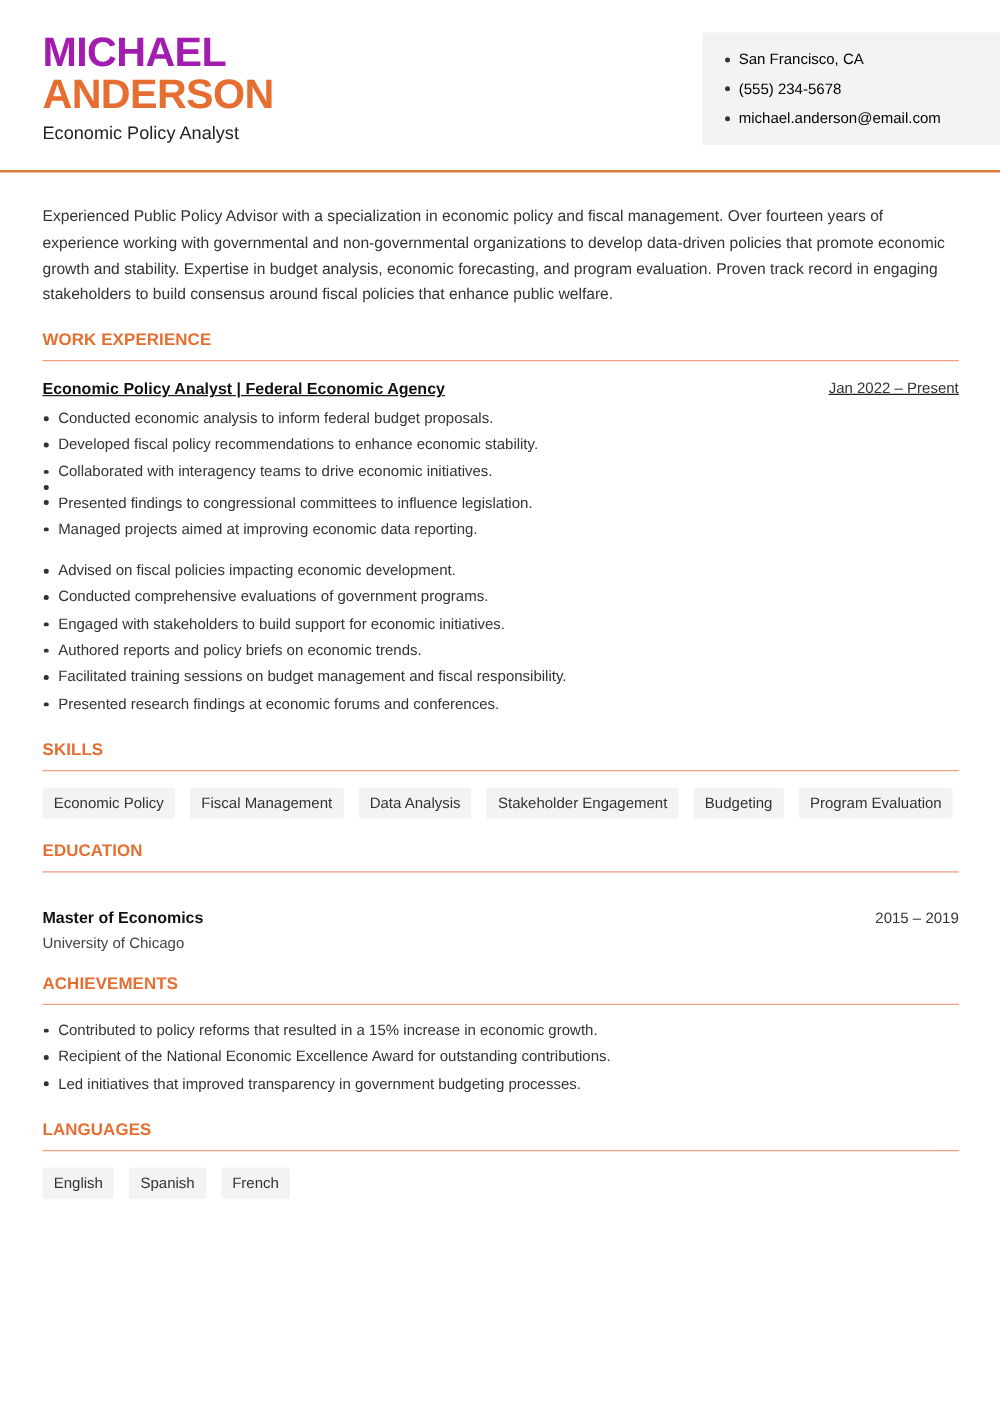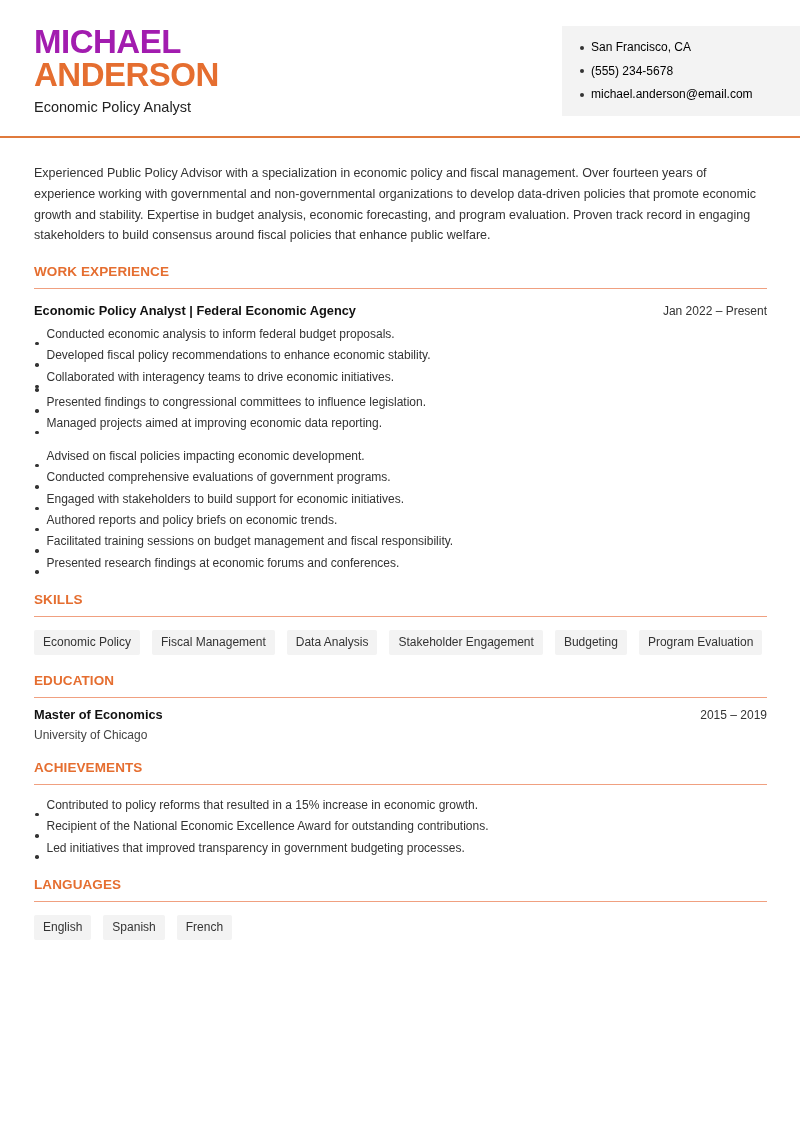--- a/index.html
+++ b/index.html
@@ -15,31 +15,31 @@
   .contact-item .dot { display: inline-block; width: 4px; height: 4px; border-radius: 50%; background: #333; margin-right: 7px; }
 
   .content { position: absolute; left: 34px; top: 163px; width: 733px; }
   .summary { font-size: 12.5px; line-height: 20.8px; color: #333; }
 
   .section { margin-top: 18px; }
   .section-title { font-size: 13.5px; font-weight: 700; color: #E56E30; letter-spacing: 0.1px; padding-bottom: 9px; border-bottom: 1.5px solid #F0A080; }
 
   .job { margin-top: 14px; }
   .job + .job { margin-top: 12px; }
-  .job-head { display: flex; justify-content: space-between; align-items: center; }
+  .job-head { display: flex; justify-content: space-between; align-items: flex-start; text-decoration: underline; }
   .job-role { font-size: 12.8px; font-weight: 700; color: #111; }
   .job-date { font-size: 12px; color: #333; }
   ul.bullets { list-style: none; margin-top: 6px; }
-  ul.bullets li { font-size: 12px; color: #333; line-height: 21.3px; display: flex; align-items: flex-end; }
+  ul.bullets li { font-size: 12px; color: #333; line-height: 21.3px; display: flex; align-items: center; }
   ul.bullets li .dot { display: inline-block; width: 3.5px; height: 3.5px; border-radius: 50%; background: #333; margin-left: 1px; margin-right: 8px; flex: none; }
 
   .chips { display: flex; gap: 12px; margin-top: 13px; flex-wrap: wrap; }
   .chip { background: #F3F3F3; font-size: 12px; color: #333; padding: 0 9px; height: 25px; line-height: 25px; border-radius: 2px; }
 
-  .edu { margin-top: 9px; }
+  .edu { margin-top: 28px; }
   .edu-head { display: flex; justify-content: space-between; align-items: baseline; }
   .edu-degree { font-size: 12.8px; font-weight: 700; color: #111; }
   .edu-date { font-size: 12px; color: #333; }
   .edu-school { font-size: 12px; color: #444; margin-top: 6px; }
 </style>
 </head>
 <body>
 
 <div class="header">
   <div class="name-first">MICHAEL</div>

